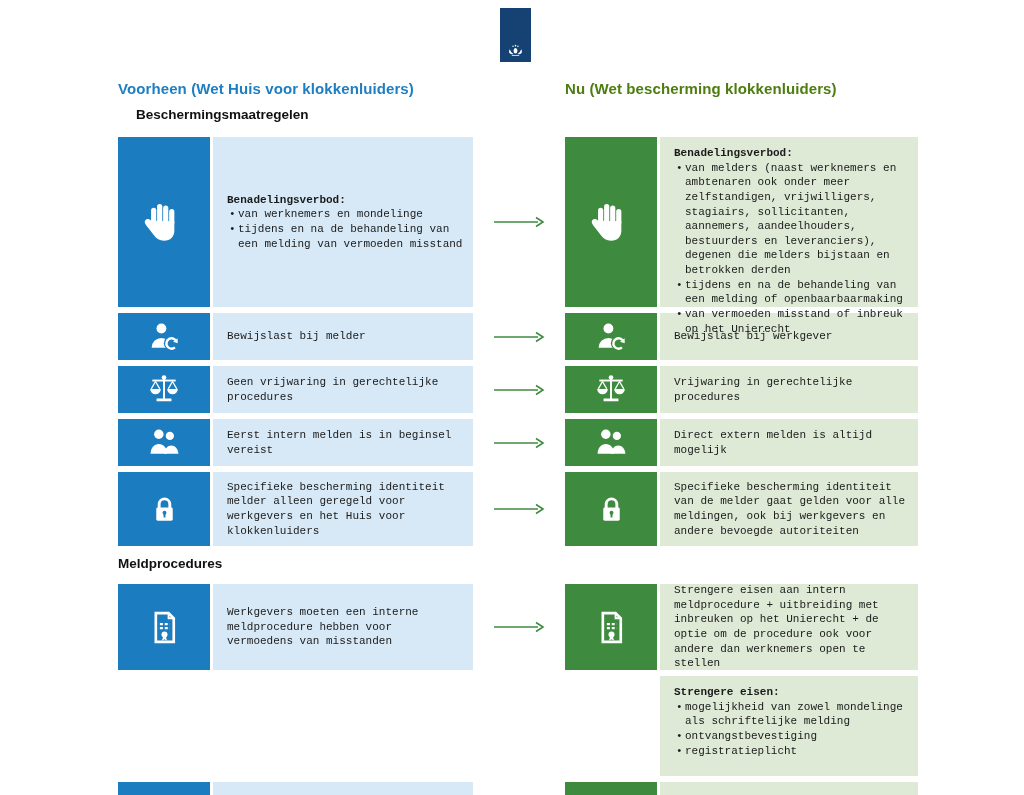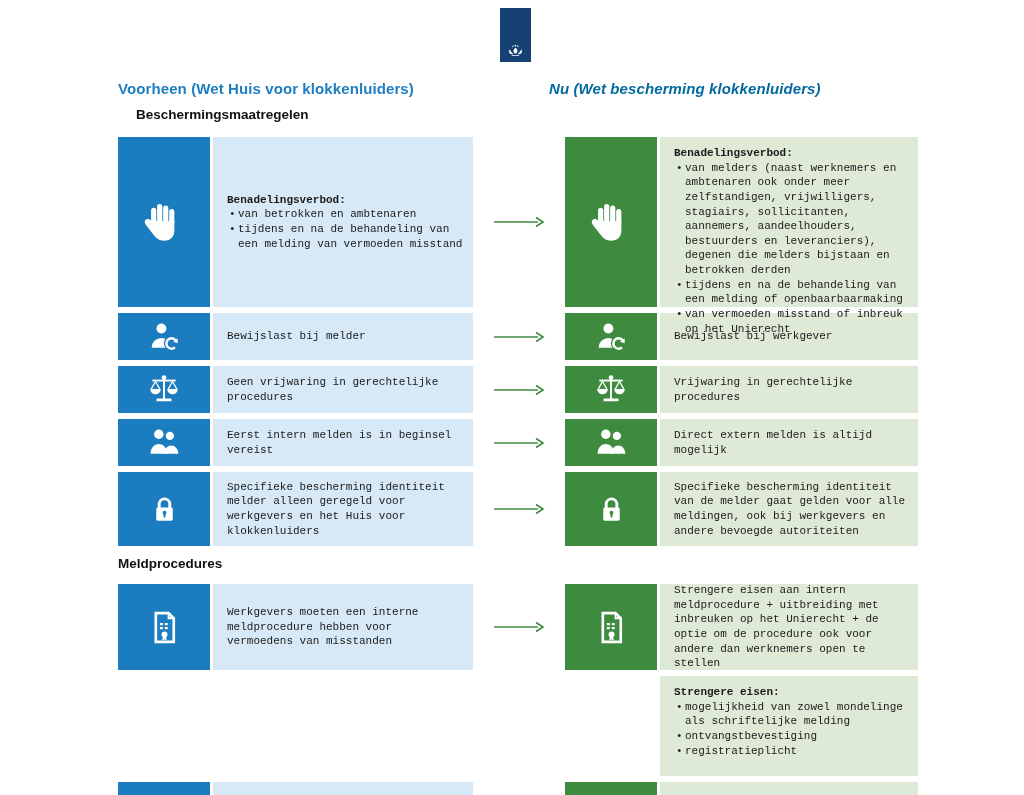--- a/index.html
+++ b/index.html
@@ -2,21 +2,21 @@
 <html><head>
 <meta charset="utf-8">
 <style>
   html,body{margin:0;padding:0;background:#fff;}
   .canvas{position:relative;width:1024px;height:795px;background:#fff;overflow:hidden;
           font-family:"Liberation Sans", sans-serif;color:#1a1a1a;}
   .logo{position:absolute;left:500px;top:8px;width:31px;height:54px;background:#154273;
         display:flex;align-items:flex-end;justify-content:center;padding-bottom:3px;box-sizing:border-box;}
   .colhead{position:absolute;top:80px;font-size:15px;font-weight:bold;letter-spacing:.1px;}
   .colhead.blue{left:118px;color:#1e7ec2;}
-  .colhead.green{left:549px;color:#0369a1;font-style:italic;}
+  .colhead.green{left:565px;color:#4d7c0f;}
   .content{position:absolute;left:118px;top:106px;width:806px;}
   .sec-heading{font-size:13.5px;font-weight:bold;color:#111;line-height:17px;}
   .sh1{margin:0 0 14px 0;padding-left:18px;}
   .sh2{margin:9px 0 12px 0;}
   .row{display:flex;margin-bottom:6px;}
   .cell-l{width:355px;display:flex;}
   .gap-arrow{width:92px;display:flex;align-items:center;justify-content:center;}
   .cell-r{width:353px;display:flex;}
   .iblock{width:92px;margin-right:3px;flex:0 0 auto;display:flex;align-items:center;justify-content:center;}
   .iblock.blue{background:#1b7cbf;color:#1b7cbf;}
@@ -69,21 +69,21 @@
             <rect x="11.2" y="3.5" width="3.6" height="14" rx="1.8"></rect>
             <rect x="15.4" y="4.5" width="3.6" height="13" rx="1.8"></rect>
             <rect x="19.6" y="7" width="3.6" height="11" rx="1.8"></rect>
             <path d="M7 15 c-1.2 -1.4 -3 -1.6 -4 -0.2 c-1 1.4 0.2 2.9 1.1 4.1 L9 25.2 c1.6 2.4 4 3.8 7 3.8 c4.4 0 7.2 -3 7.2 -7 v-6.5 L7 15.2z"></path>
           </svg>
         </div>
         <div class="panel bluebg vcenter">
           <div class="panel-inner">
             <div class="panel-title">Benadelingsverbod:</div>
             <ul class="bullets">
-              <li>van betrokken en ambtenaren</li>
+              <li>van werknemers en mondelinge</li>
               <li>tijdens en na de behandeling van een melding van vermoeden misstand</li>
             </ul>
           </div>
         </div>
       </div>
       <div class="gap-arrow">
         <svg class="ic" width="52" height="12" viewBox="0 0 52 12">
           <line x1="1" y1="6" x2="45" y2="6" stroke="#3e8b40" stroke-width="1.6"></line>
           <path d="M43 1.5 L50 6 L43 10.5" fill="none" stroke="#3e8b40" stroke-width="1.6"></path>
         </svg>

